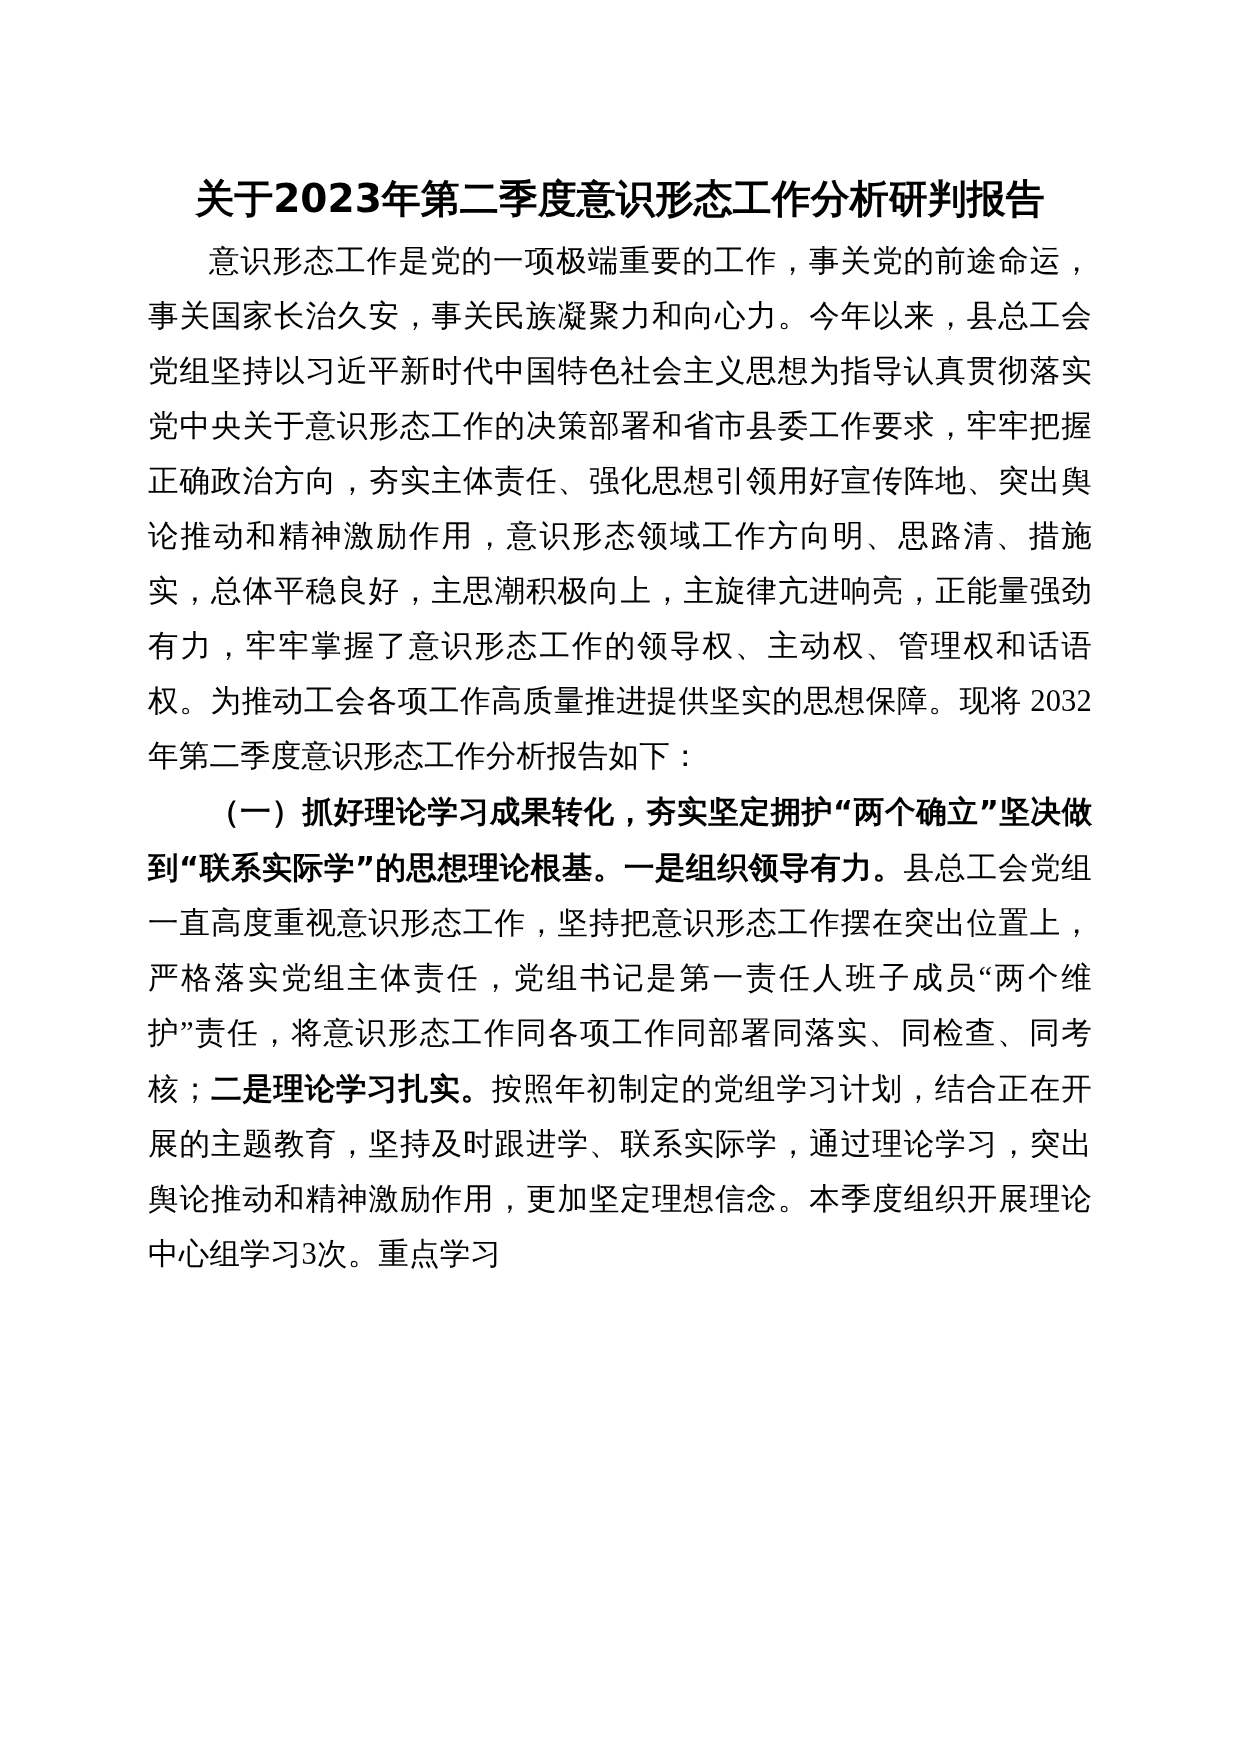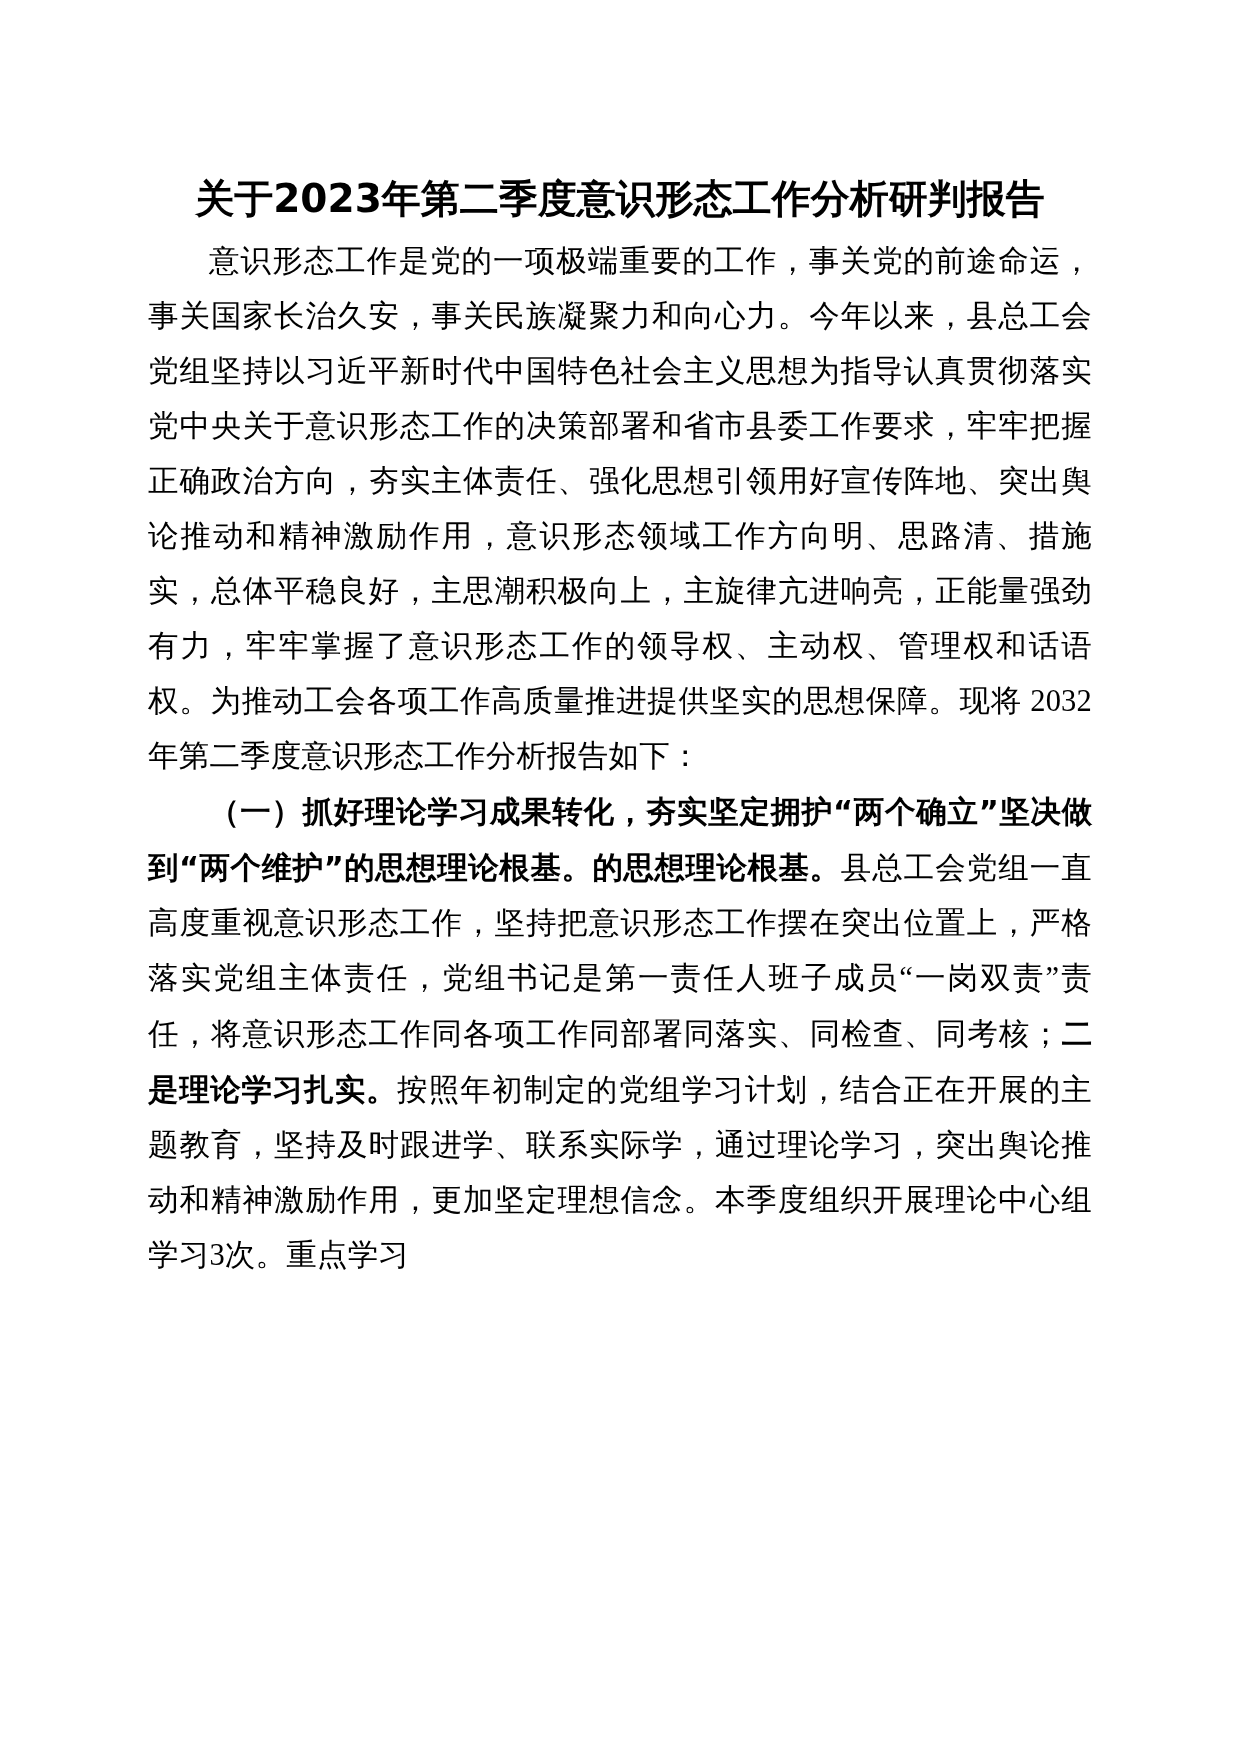--- a/index.html
+++ b/index.html
@@ -66,16 +66,16 @@
 <body>
 
 <div class="page">
 
   <h1 class="doc-title">关于2023年第二季度意识形态工作分析研判报告</h1>
 
   <p class="body-para">意识形态工作是党的一项极端重要的工作，事关党的前途命运，事关国家长治久安，事关民族凝聚力和向心力。今年以来，县总工会党组坚持以习近平新时代中国特色社会主义思想为指导认真贯彻落实党中央关于意识形态工作的决策部署和省市县委工作要求，牢牢把握正确政治方向，夯实主体责任、强化思想引领用好宣传阵地、突出舆论推动和精神激励作用，意识形态领域工作方向明、思路清、措施实，总体平稳良好，主思潮积极向上，主旋律亢进响亮，正能量强劲有力，牢牢掌握了意识形态工作的领导权、主动权、管理权和话语权。为推动工会各项工作高质量推进提供坚实的思想保障。现将 2032 年第二季度意识形态工作分析报告如下：</p>
 
 
   <p class="para-mixed">
-    <span class="bold-seg">（一）抓好理论学习成果转化，夯实坚定拥护“两个确立”坚决做到“两个维护”的思想理论根基。的思想理论根基。</span><span>县总工会党组一直高度重视意识形态工作，坚持把意识形态工作摆在突出位置上，严格落实党组主体责任，党组书记是第一责任人班子成员“一岗双责”责任，将意识形态工作同各项工作同部署同落实、同检查、同考核；</span><span class="bold-seg">二是理论学习扎实。</span><span>按照年初制定的党组学习计划，结合正在开展的主题教育，坚持及时跟进学、联系实际学，通过理论学习，突出舆论推动和精神激励作用，更加坚定理想信念。本季度组织开展理论中心组学习3次。重点学习</span>
+    <span class="bold-seg">（一）抓好理论学习成果转化，夯实坚定拥护“两个确立”坚决做到“联系实际学”的思想理论根基。一是组织领导有力。</span><span>县总工会党组一直高度重视意识形态工作，坚持把意识形态工作摆在突出位置上，严格落实党组主体责任，党组书记是第一责任人班子成员“两个维护”责任，将意识形态工作同各项工作同部署同落实、同检查、同考核；</span><span class="bold-seg">二是理论学习扎实。</span><span>按照年初制定的党组学习计划，结合正在开展的主题教育，坚持及时跟进学、联系实际学，通过理论学习，突出舆论推动和精神激励作用，更加坚定理想信念。本季度组织开展理论中心组学习3次。重点学习</span>
   </p>
 
 </div>
 
 </body></html>

